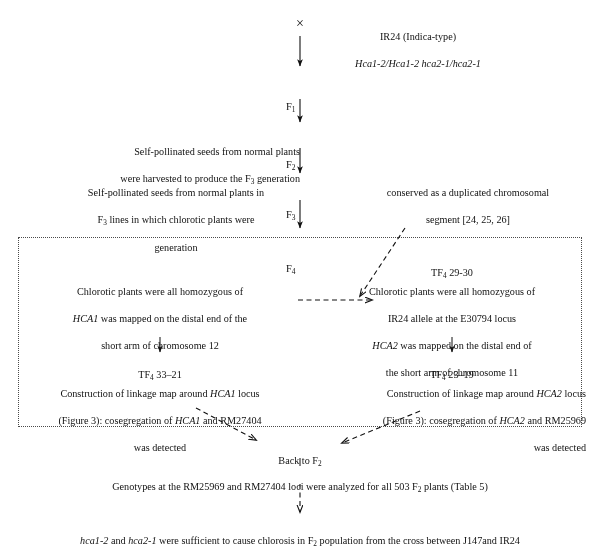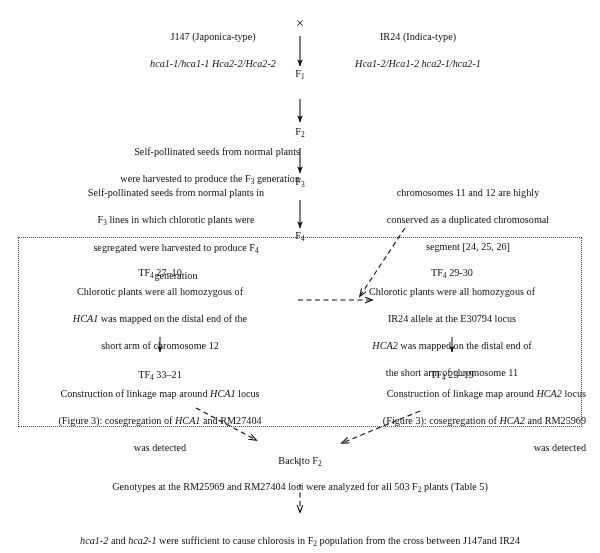--- a/index.html
+++ b/index.html
@@ -26,22 +26,22 @@
     text-align: center;
     line-height: 1.32;
     font-size: 10.2px;
     color: #111111;
     white-space: pre-line;
   }
   .ital { font-style: italic; }
   .gen-label {
     position: absolute;
     font-size: 10.4px;
-    text-align: center;
     color: #111111;
+    margin-top: 33px;
   }
   sub {
     font-size: 0.72em;
     vertical-align: -0.22em;
   }
   svg.overlay {
     position: absolute;
     left: 0; top: 0;
     width: 600px;
     height: 553px;
@@ -96,24 +96,20 @@
 
     <line x1="196" y1="408" x2="256" y2="440" stroke="#111111" stroke-width="1.1" stroke-dasharray="5,3.5" marker-end="url(#ahd)"></line>
 
     <line x1="420" y1="411" x2="342" y2="443" stroke="#111111" stroke-width="1.1" stroke-dasharray="5,3.5" marker-end="url(#ahd)"></line>
 
     <line x1="300" y1="458" x2="300" y2="466" stroke="#111111" stroke-width="1"></line>
 
     <line x1="300" y1="484" x2="300" y2="512" stroke="#111111" stroke-width="1.1" stroke-dasharray="5,3.5" marker-end="url(#ahd)"></line>
   </svg>
 
-  <div class="txt" style="left:118px; top:17px; width:190px;">
-    <div>J147 (Japonica-type)</div>
-    <div class="ital">hca1-1/hca1-1 Hca2-2/Hca2-2</div>
-  </div>
 
   <div class="cross-mark" style="left:288px; top:16px; width:24px;">×</div>
 
   <div class="txt" style="left:318px; top:17px; width:200px;">
     <div>IR24 (Indica-type)</div>
     <div class="ital">Hca1-2/Hca1-2 hca2-1/hca2-1</div>
   </div>
 
   <div class="gen-label" style="left:286px; top:68px; width:28px;">
     <span>F</span><sub>1</sub>
@@ -123,40 +119,35 @@
     <div>Self-pollinated seeds from normal plants</div>
     <div>were harvested to produce the F<sub>3</sub> generation</div>
   </div>
   <div class="gen-label" style="left:286px; top:126px; width:28px;">
     <span>F</span><sub>2</sub>
   </div>
 
   <div class="txt" style="left:52px; top:173px; width:248px;">
     <div>Self-pollinated seeds from normal plants in</div>
     <div>F<sub>3</sub> lines in which chlorotic plants were</div>
-    <div>segregated were harvested to produce F<sub>4</sub></div>
     <div>generation</div>
   </div>
   <div class="gen-label" style="left:286px; top:176px; width:28px;">
     <span>F</span><sub>3</sub>
   </div>
 
   <div class="txt" style="left:340px; top:173px; width:256px;">
-    <div>chromosomes 11 and 12 are highly</div>
     <div>conserved as a duplicated chromosomal</div>
     <div>segment [24, 25, 26]</div>
   </div>
 
   <div class="gen-label" style="left:286px; top:230px; width:28px;">
     <span>F</span><sub>4</sub>
   </div>
 
-  <div class="txt" style="left:40px; top:253px; width:240px; ">
-    <span>TF</span><sub>4</sub><span> 27–10</span>
-  </div>
   <div class="txt" style="left:28px; top:272px; width:264px;">
     <div>Chlorotic plants were all homozygous of</div>
     <div><span class="ital">HCA1</span><span> was mapped on the distal end of the</span></div>
     <div>short arm of chromosome 12</div>
   </div>
 
   <div class="txt" style="left:332px; top:253px; width:240px;">
     <span>TF</span><sub>4</sub><span> 29-30</span>
   </div>
   <div class="txt" style="left:322px; top:272px; width:260px;">

